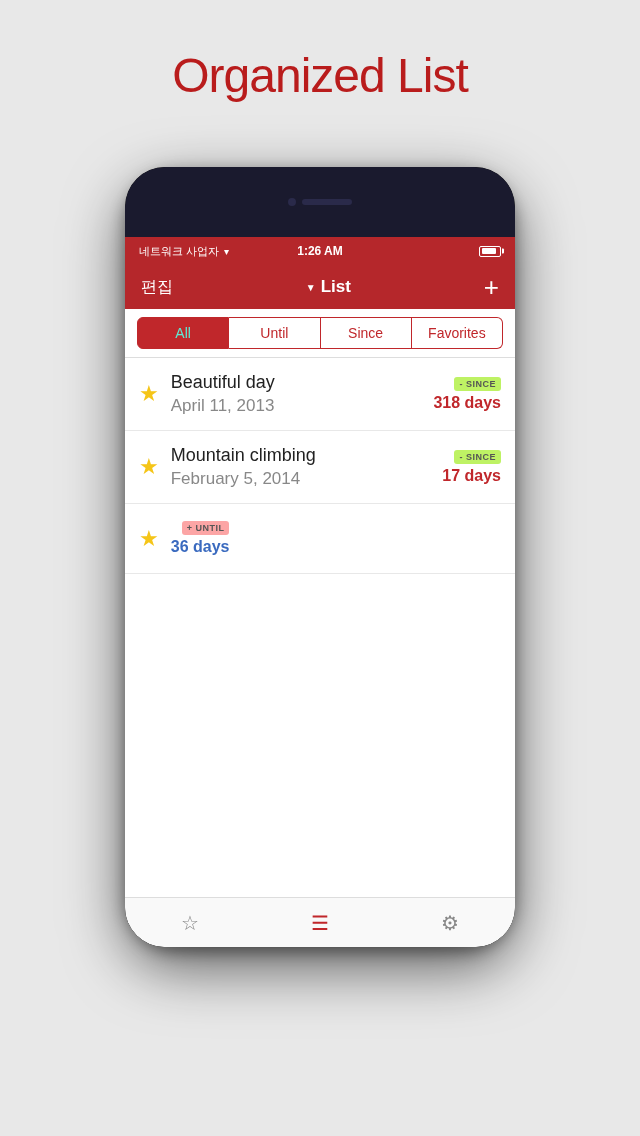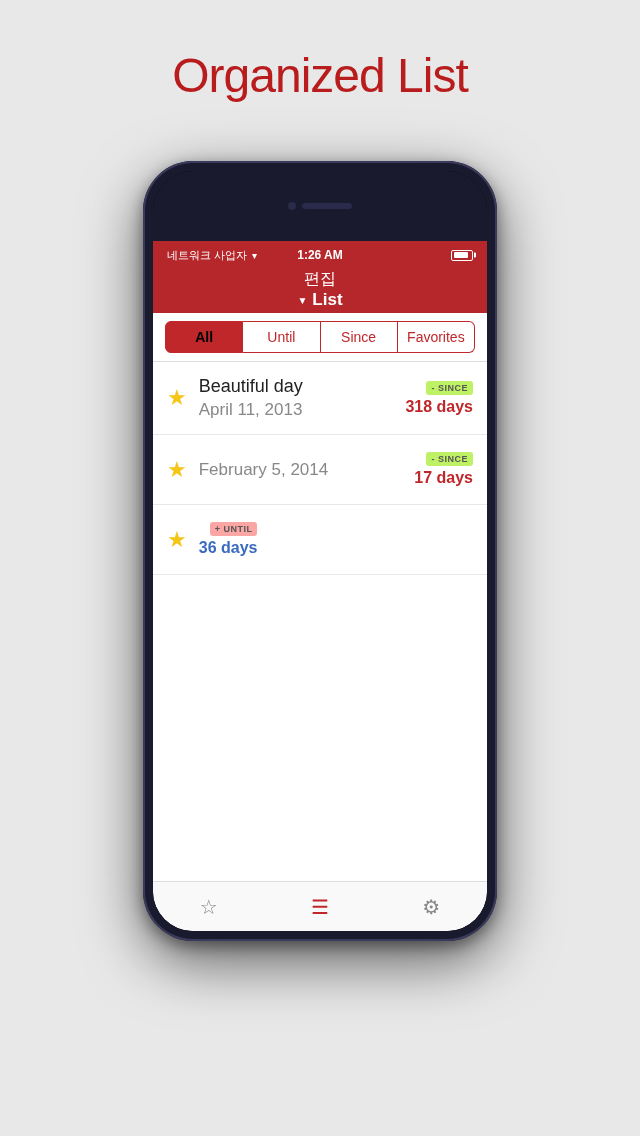--- a/index.html
+++ b/index.html
@@ -22,30 +22,30 @@
       padding-top: 48px;
       padding-bottom: 30px;
       letter-spacing: -1px;
     }
 
     
     .phone-shell {
       position: absolute;
       left: 50%;
       transform: translateX(-50%);
-      top: 161px;
-      width: 354px;
+      top: 167px;
+      width: 390px;
       height: 780px;
       background: #1a1a2e;
       border-radius: 50px;
       box-shadow:
         inset 0 0 0 2px #3a3a5c,
         0 20px 60px rgba(0,0,0,0.6),
         0 5px 15px rgba(0,0,0,0.4);
-      padding: 10px;
+      padding: 0;
     }
 
     .phone-inner {
       width: 100%;
       height: 100%;
       background: #111;
       border-radius: 40px;
       overflow: hidden;
       position: relative;
     }
@@ -162,21 +162,20 @@
 
     
     .nav-bar {
       background: #b5272b;
       display: flex;
       align-items: center;
       justify-content: space-between;
       padding: 0 16px;
       height: 44px;
       flex-shrink: 0;
-      flex-direction: column;
     }
 
     .nav-edit {
       color: #fff;
       font-size: 16px;
       font-weight: 400;
     }
 
     .nav-title {
       display: flex;
@@ -225,22 +224,21 @@
     .tab:last-child {
       border-radius: 0 6px 6px 0;
     }
 
     .tab + .tab {
       border-left: none;
     }
 
     .tab.active {
       background: #c0272b;
-      color: #000000;
-      font-weight: bold;
+      color: #5eead4;
     }
 
     .tab.inactive {
       background: #fff;
       color: #c0272b;
     }
 
     
     .list-container {
       flex: 1;
@@ -400,20 +398,21 @@
           </div>
           <div class="item-right">
             <span class="badge badge-since">- SINCE</span>
             <span class="days-count days-since">318 days</span>
           </div>
         </div>
 
         <div class="list-item">
           <span class="star-icon">★</span>
           <div class="item-info">
+            <div class="item-title">Mountain climbing</div>
             <div class="item-date">February 5, 2014</div>
           </div>
           <div class="item-right">
             <span class="badge badge-since">- SINCE</span>
             <span class="days-count days-since">17 days</span>
           </div>
         </div>
 
         <div class="list-item">
           <span class="star-icon">★</span>

